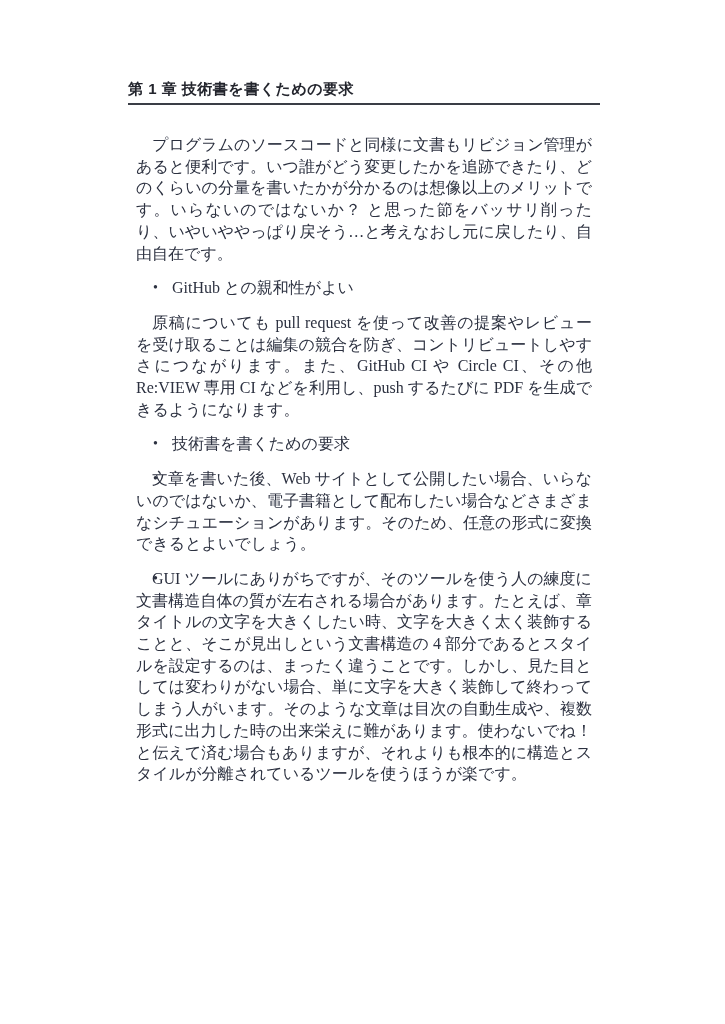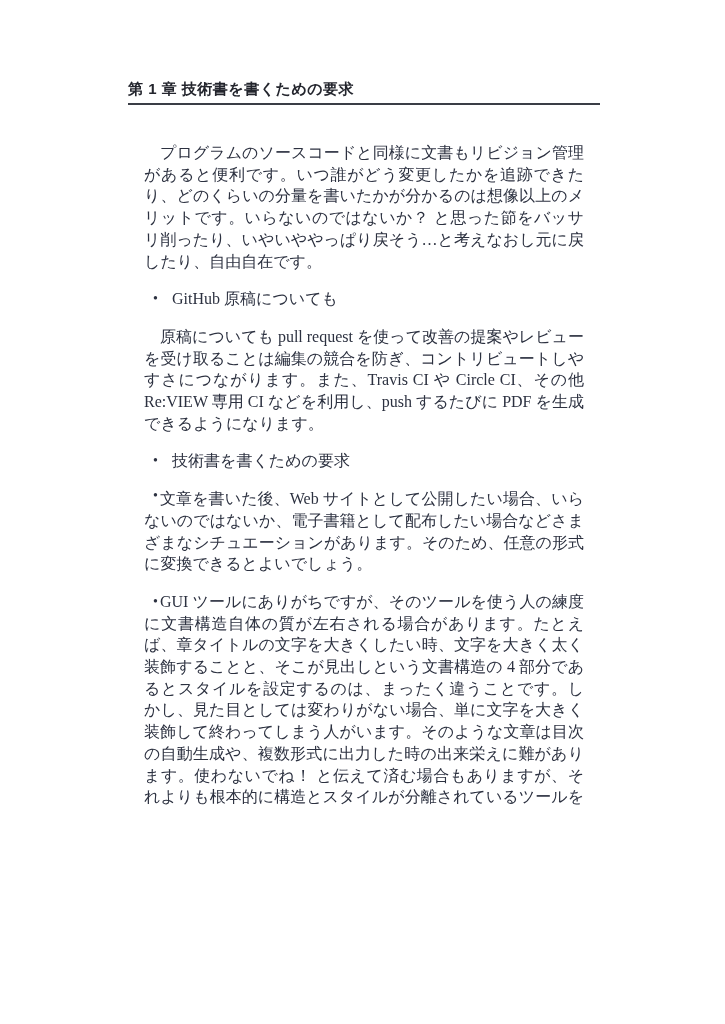--- a/index.html
+++ b/index.html
@@ -35,21 +35,21 @@
   .body-column {
     position: absolute;
     left: 128px;
     width: 472px;
     top: 126px;
     font-size: 16px;
     line-height: 21.7px;
     text-align: justify;
   }
   .paragraph {
-    margin: 16px;
+    margin: 8px;
     text-indent: 1em;
   }
   .bullet-item {
     position: relative;
     margin: 13px 0;
     padding-left: 44px;
     text-align: left;
   }
   .bullet-marker {
     position: absolute;
@@ -74,24 +74,24 @@
 <div class="page">
 
   <div class="running-header">第 1 章 技術書を書くための要求</div>
 
   <div class="body-column">
 
     <p class="paragraph">プログラムのソースコードと同様に文書もリビジョン管理があると便利です。いつ誰がどう変更したかを追跡できたり、どのくらいの分量を書いたかが分かるのは想像以上のメリットです。いらないのではないか？ と思った節をバッサリ削ったり、いやいややっぱり戻そう…と考えなおし元に戻したり、自由自在です。</p>
 
     <div class="bullet-item">
       <span class="bullet-marker">•</span>
-      <span>GitHub 原稿についても</span>
+      <span>GitHub との親和性がよい</span>
     </div>
 
-    <p class="paragraph">原稿についても pull request を使って改善の提案やレビューを受け取ることは編集の競合を防ぎ、コントリビュートしやすさにつながります。また、Travis CI や Circle CI、その他 Re:VIEW 専用 CI などを利用し、push するたびに PDF を生成できるようになります。</p>
+    <p class="paragraph">原稿についても pull request を使って改善の提案やレビューを受け取ることは編集の競合を防ぎ、コントリビュートしやすさにつながります。また、GitHub CI や Circle CI、その他 Re:VIEW 専用 CI などを利用し、push するたびに PDF を生成できるようになります。</p>
 
     <div class="bullet-item">
       <span class="bullet-marker">•</span>
       <span>技術書を書くための要求</span>
     </div>
 
 
     <div class="bullet-item">
       <span class="bullet-marker">•</span>
     </div>

